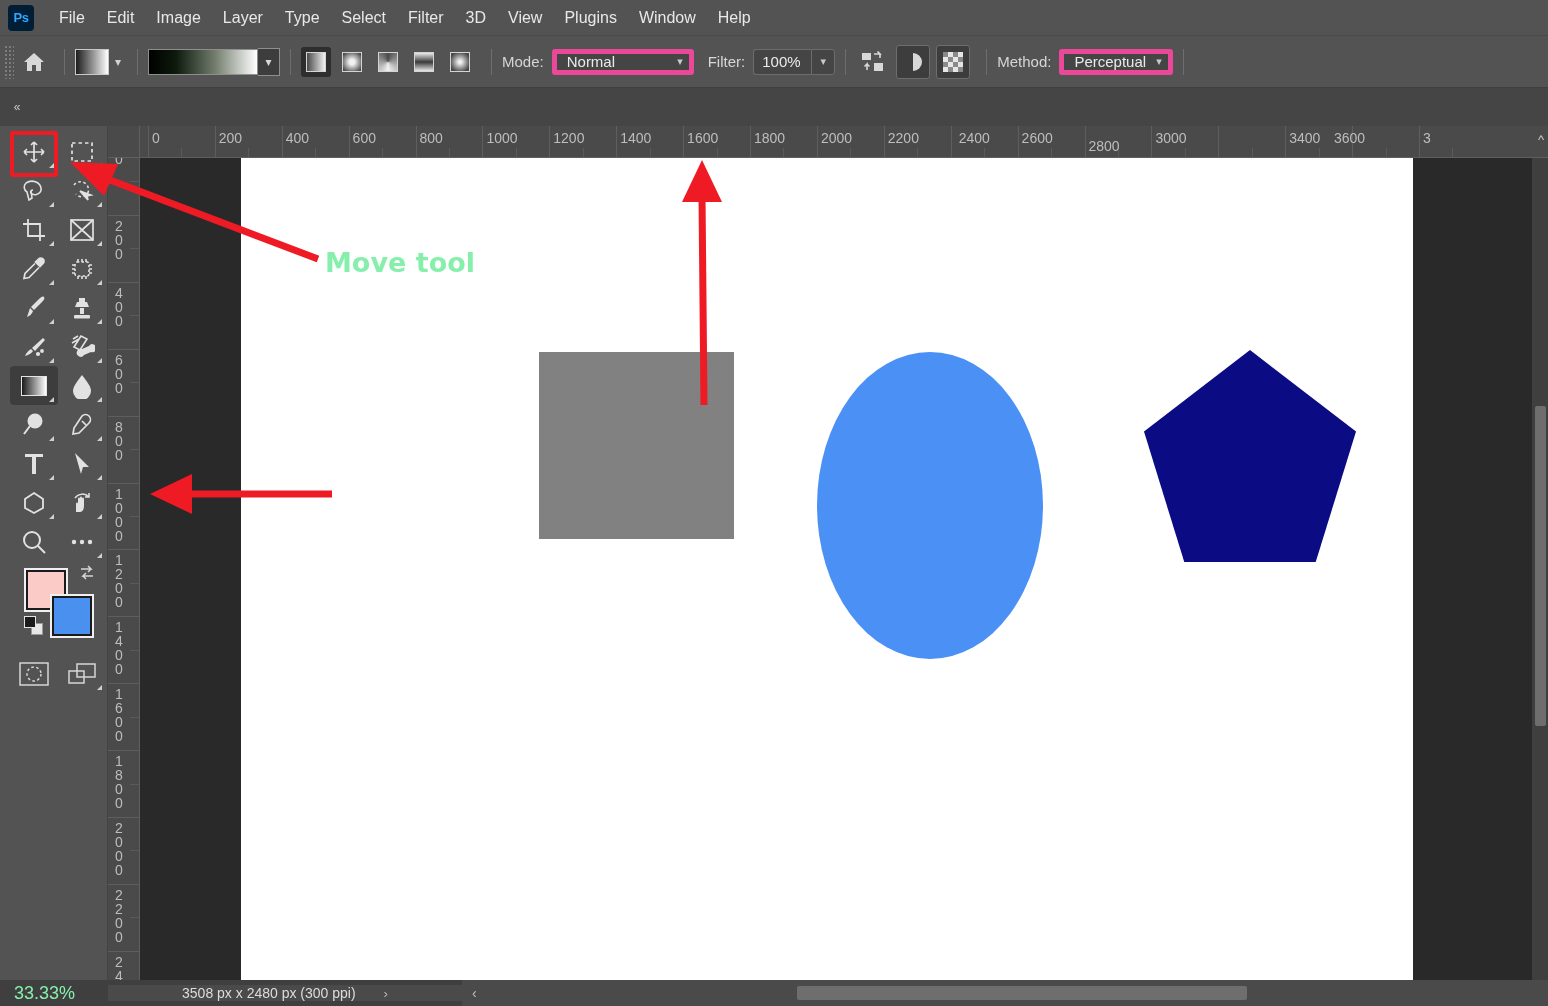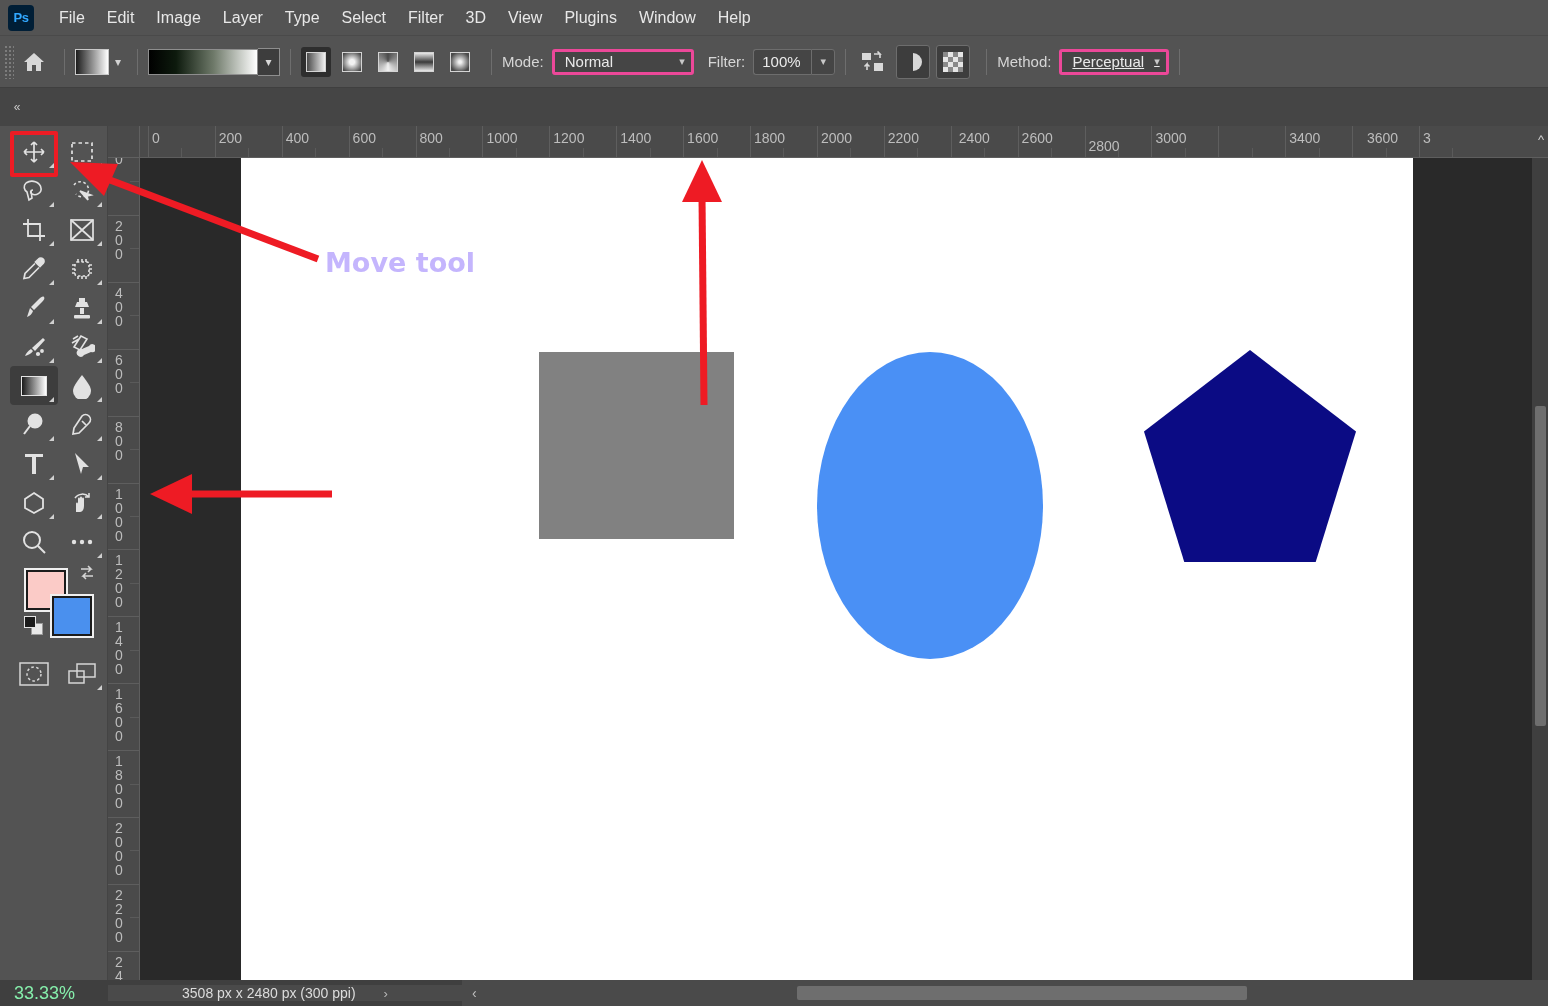--- a/index.html
+++ b/index.html
@@ -60,21 +60,21 @@
     display: flex; align-items: center; justify-content: center;
   }
   .gtype {
     width: 30px; height: 30px; margin-right: 6px; display: flex;
     align-items: center; justify-content: center; border-radius: 3px;
   }
   .gtype.active { background: #2e2e2e; }
   .gtype .sq { width: 20px; height: 20px; border: 1px solid #d4d4d4; }
   .ob-label { color: #d6d6d6; font-size: 15px; margin-right: 8px; white-space: nowrap; }
   .ob-select {
-    height: 26px; background: #454545; border: 3px solid #ec4899; border-radius: 3px;
+    height: 26px; background: #454545; border: 5px solid #ec4899; border-radius: 3px;
     color: #eaeaea; font-size: 15px; display: flex; align-items: center;
     padding: 0 6px 0 10px; min-width: 142px; justify-content: space-between;
   }
   .ob-select .cv { font-size: 11px; color: #c8c8c8; margin-left: 10px; }
   .ob-num {
     height: 26px; background: #454545; border: 1px solid #6d6d6d; border-radius: 3px 0 0 3px;
     color: #eaeaea; font-size: 15px; display: flex; align-items: center; padding: 0 8px;
     min-width: 58px; border-right: none;
   }
   .ob-num-caret {
@@ -315,21 +315,21 @@
             <rect x="15" y="5" width="5" height="5"></rect>
           <rect x="0" y="10" width="5" height="5"></rect>
             <rect x="10" y="10" width="5" height="5"></rect>
           <rect x="5" y="15" width="5" height="5"></rect>
             <rect x="15" y="15" width="5" height="5"></rect>
         </g>
       </svg>
     </div>
     <div class="ob-sep"></div>
     <div class="ob-label">Method:</div>
-    <div class="ob-select" style="min-width:104px;text-decoration:underline;">
+    <div class="ob-select" style="min-width:104px;">
       <span>Perceptual</span>
       <span class="cv">▾</span>
     </div>
     <div class="ob-sep"></div>
   </div>
 
   <div id="tabbar">
     <div id="collapse-btn">«</div>
   </div>
 
@@ -581,21 +581,21 @@
       <div class="h-tick minor" style="left: 1044.85px;"></div>
       <div class="h-lab" style="left: 1011.4px;">3000</div>
       <div class="h-tick" style="left: 1078.3px;"></div>
       <div class="h-tick minor" style="left: 1111.75px;"></div>
       <div class="h-lab" style="left: 1078.3px; margin-top: 36px;">3200</div>
       <div class="h-tick" style="left: 1145.2px;"></div>
       <div class="h-tick minor" style="left: 1178.65px;"></div>
       <div class="h-lab" style="left: 1145.2px;">3400</div>
       <div class="h-tick" style="left: 1212.1px;"></div>
       <div class="h-tick minor" style="left: 1245.55px;"></div>
-      <div class="h-lab" style="left: 1223px;">3600</div>
+      <div class="h-lab" style="left: 1190px;">3600</div>
       <div class="h-tick" style="left: 1279px;"></div>
       <div class="h-tick minor" style="left: 1312.45px;"></div>
       <div class="h-lab" style="left: 1279px;">3</div>
     </div>
   <div id="v-ruler">
       <div class="v-tick minor" style="top: 23.45px;"></div>
       <div class="v-lab" style="top: -6px;">0</div>
       <div class="v-tick" style="top: 56.9px;"></div>
       <div class="v-tick minor" style="top: 90.35px;"></div>
       <div class="v-lab" style="top: 60.9px;">200</div>
@@ -653,21 +653,21 @@
     <g>
       <path d="M704,405 L702,196" stroke="#ee1b24" stroke-width="7" fill="none"></path>
       <path d="M702,160 L722,202 L682,202 Z" fill="#ee1b24"></path>
     </g>
     <g>
       <path d="M332,494 L188,494" stroke="#ee1b24" stroke-width="7" fill="none"></path>
       <path d="M150,494 L192,474 L192,514 Z" fill="#ee1b24"></path>
     </g>
   </svg>
   <div id="move-highlight"></div>
-  <div id="move-tool-label" style="color: #c4b5fd;">Move tool</div>
+  <div id="move-tool-label" style="color: #86efac;">Move tool</div>
 
   <div id="statusbar">
     <div id="zoom-val">33.33%</div>
     <div id="doc-size">
       <span>3508 px x 2480 px (300 ppi)</span>
       <span class="arrow">›</span>
     </div>
   </div>
   <div id="h-scroll-wrap">
     <span id="h-scroll-arrow">‹</span>

